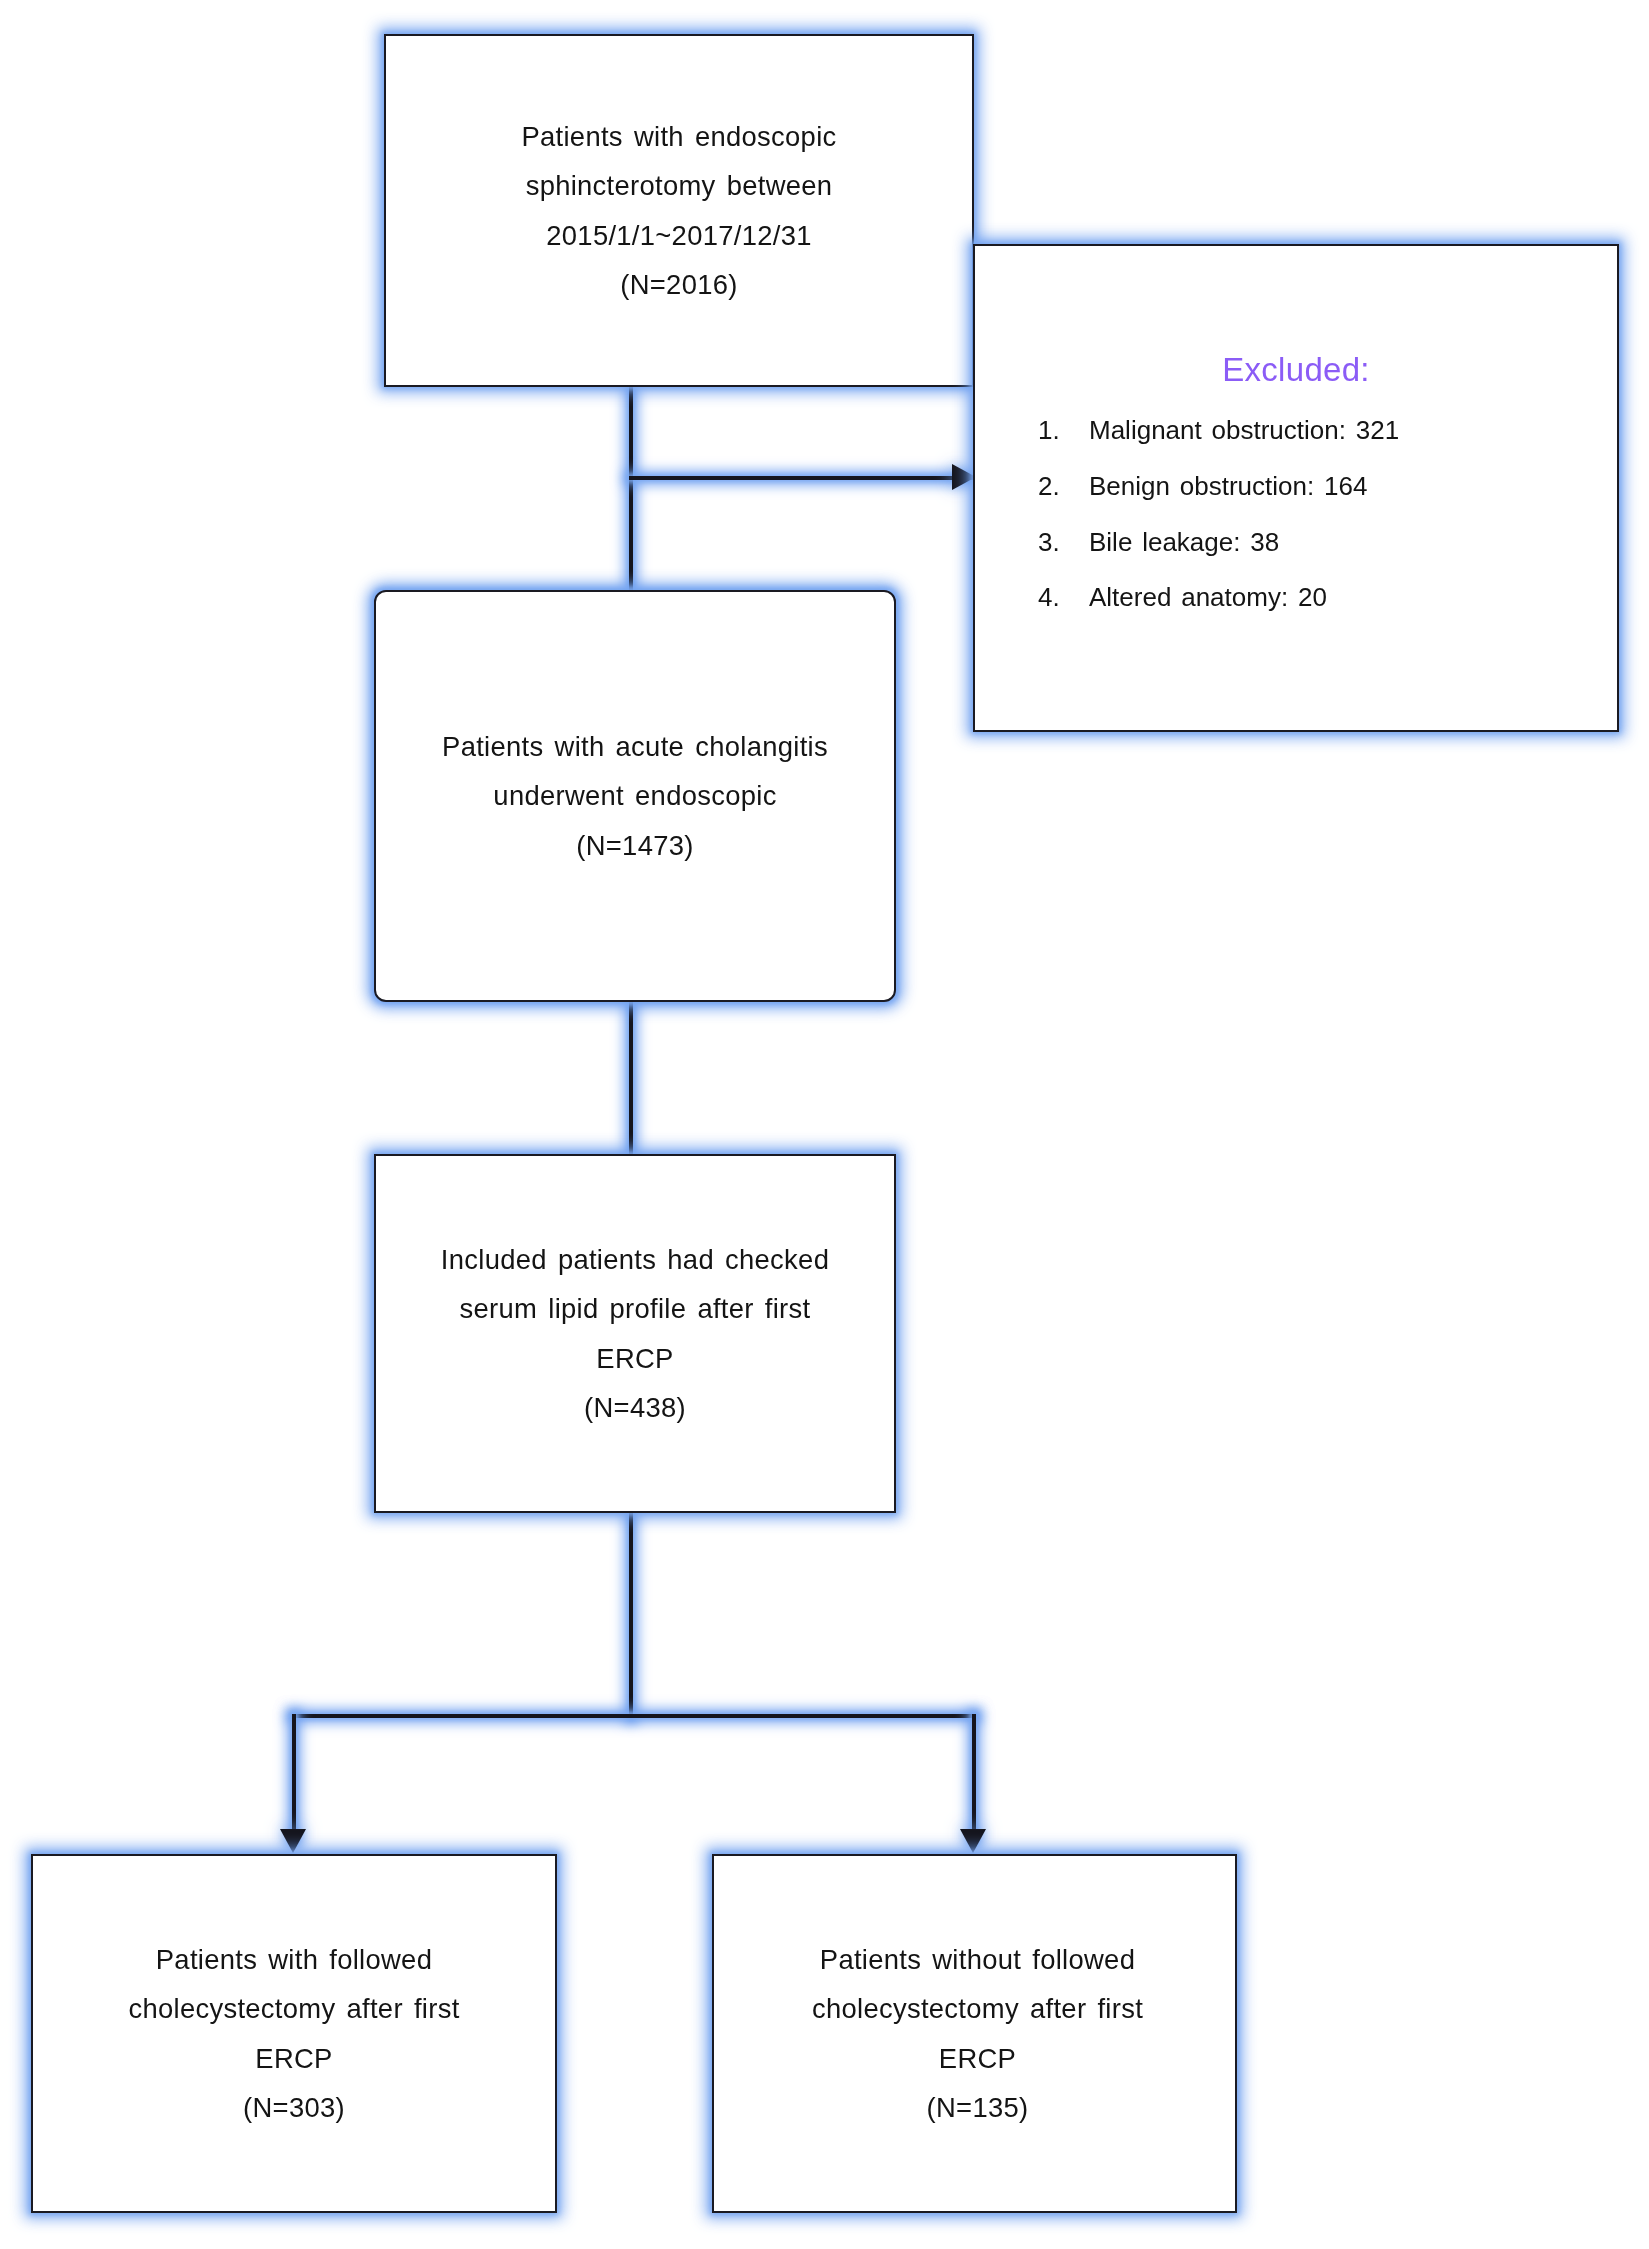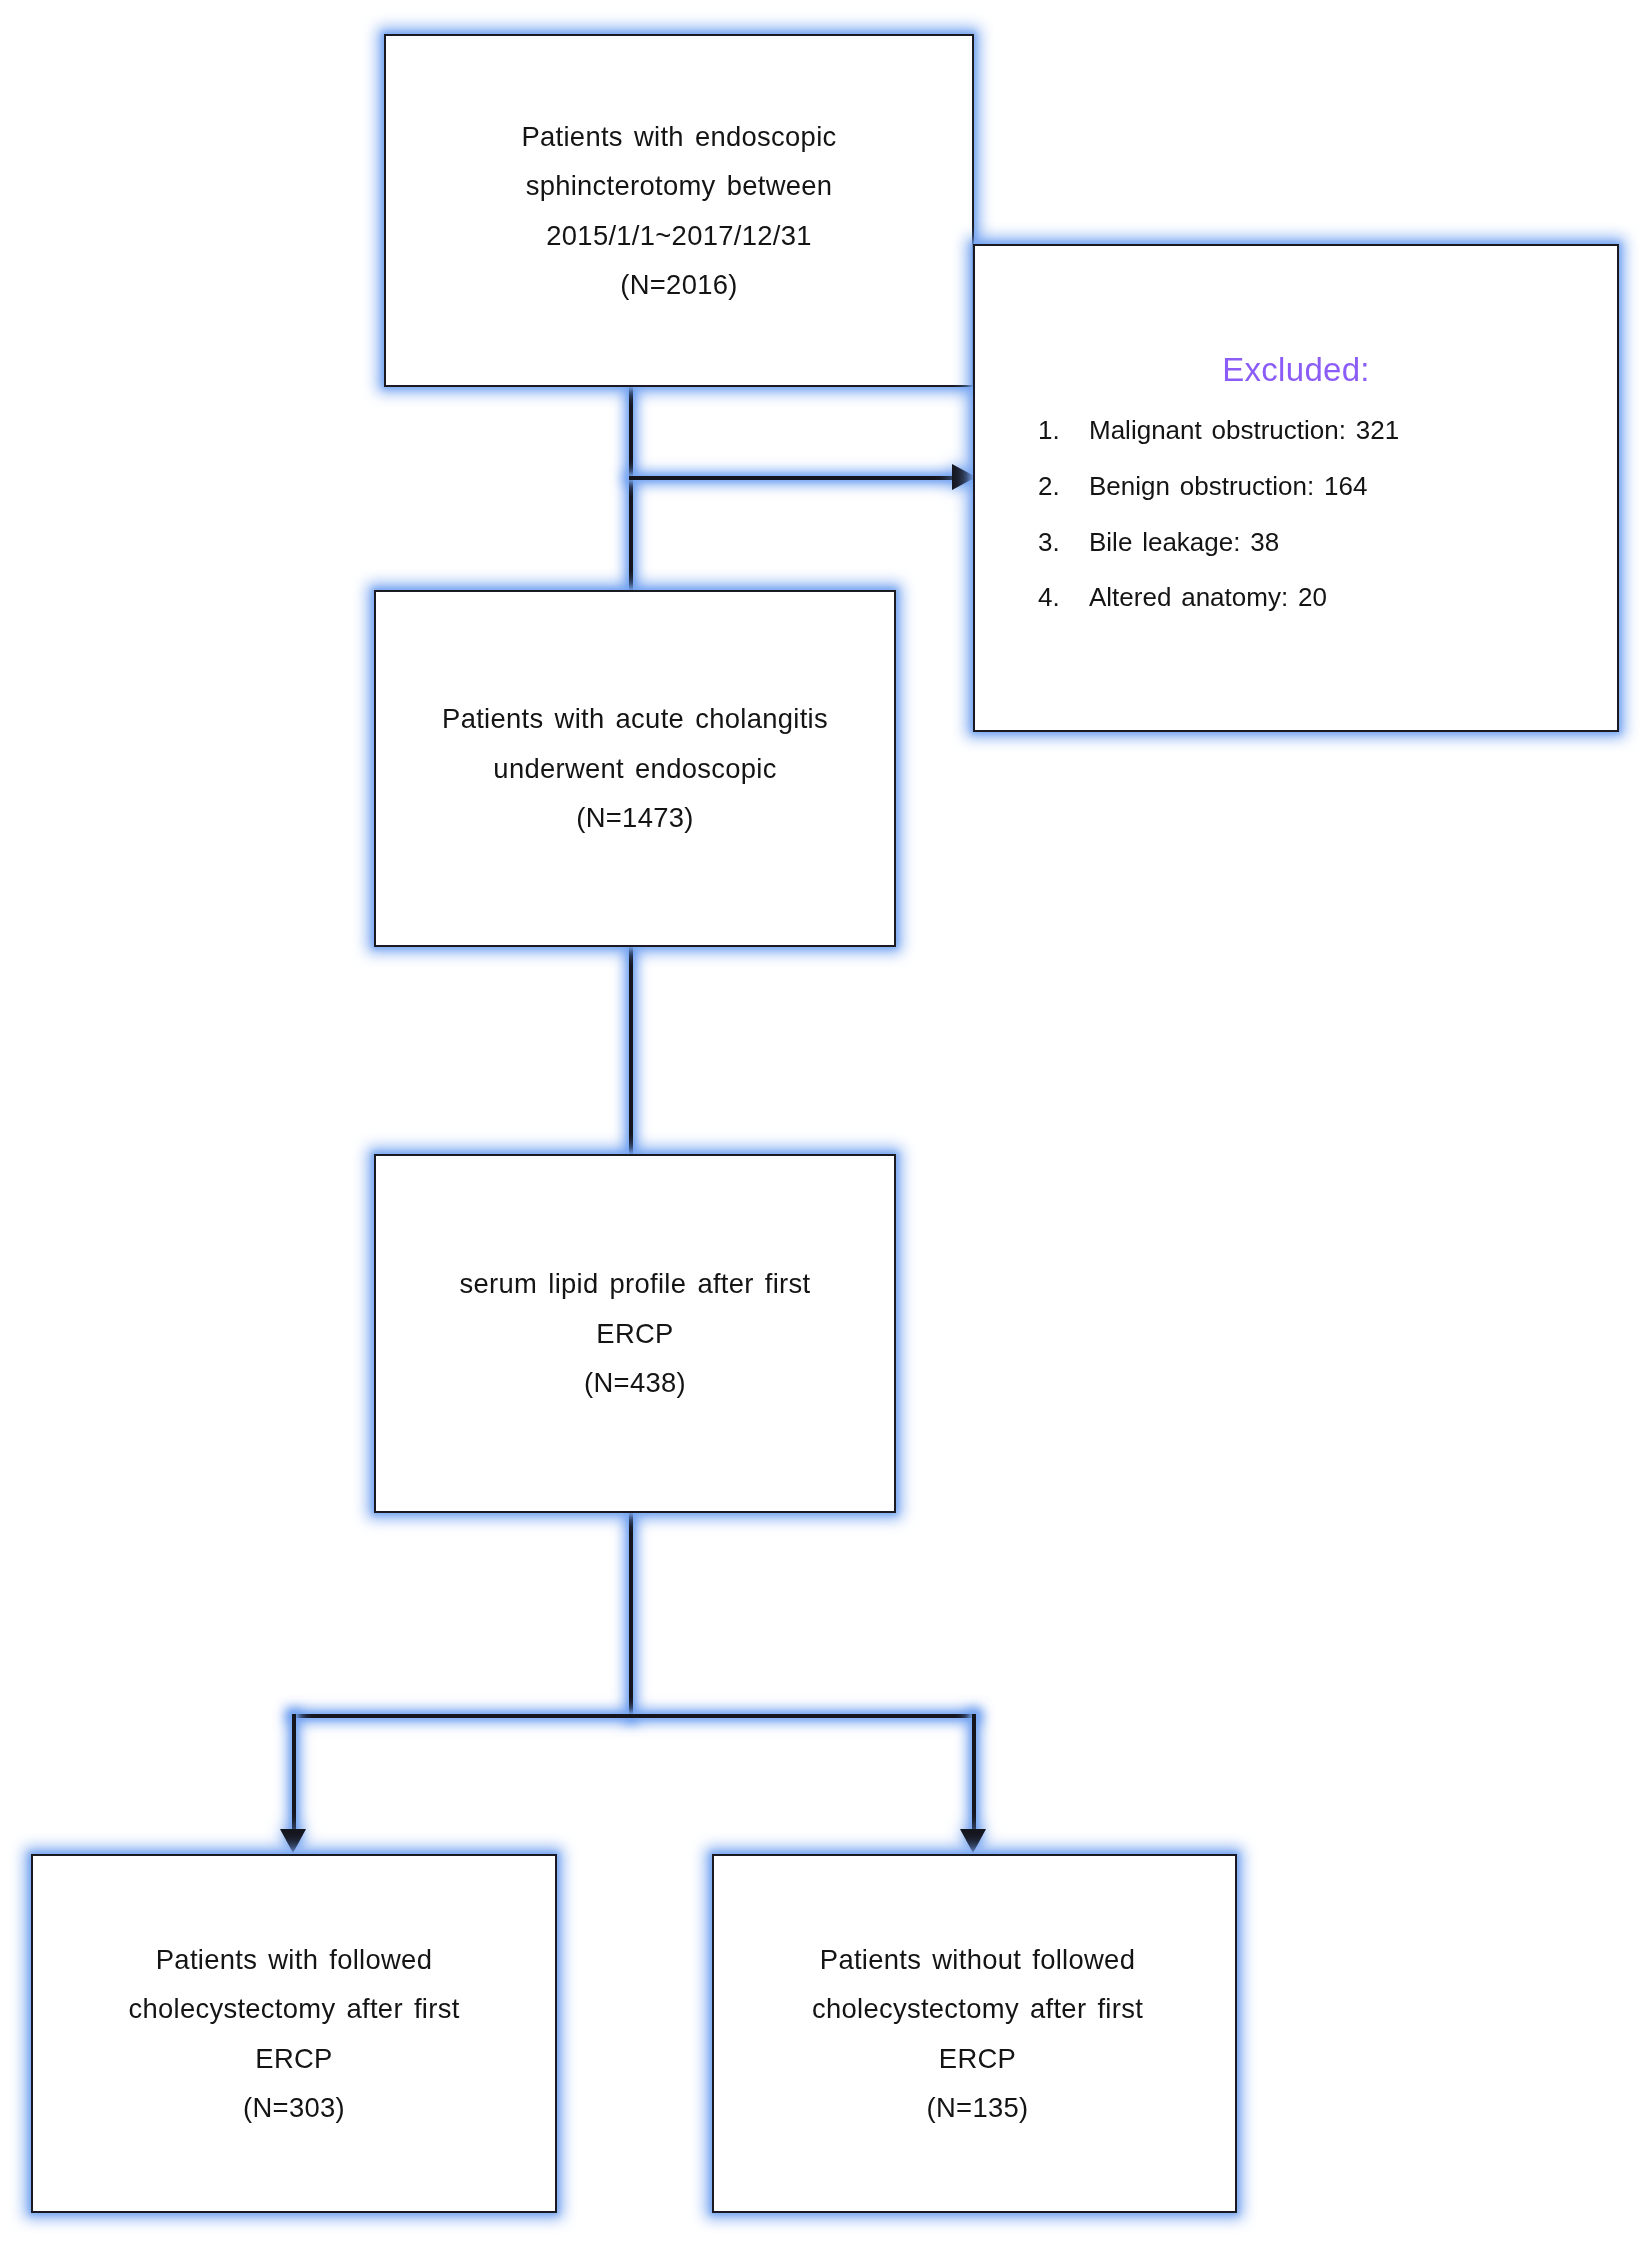--- a/index.html
+++ b/index.html
@@ -145,27 +145,28 @@
         <span class="excl-num">3.</span>
         <span class="excl-text">Bile leakage: 38</span>
       </li>
       <li>
         <span class="excl-num">4.</span>
         <span class="excl-text">Altered anatomy: 20</span>
       </li>
     </ul>
   </div>
 
-  <div class="node" style="left:374px; top:590px; width:522px; height:357px;">
+  <div class="node" style="left:374px; top:590px; width:522px; height:412px;border-radius:12px;">
     <span class="line">Patients  with  acute  cholangitis</span>
     <span class="line">underwent  endoscopic</span>
     <span class="line">(N=1473)</span>
   </div>
 
   <div class="node" style="left:374px; top:1154px; width:522px; height:359px;">
+    <span class="line">Included  patients  had checked</span>
     <span class="line">serum lipid  profile  after first</span>
     <span class="line">ERCP</span>
     <span class="line">(N=438)</span>
   </div>
 
   <div class="node" style="left:31px; top:1854px; width:526px; height:359px;">
     <span class="line">Patients  with followed</span>
     <span class="line">cholecystectomy   after first</span>
     <span class="line">ERCP</span>
     <span class="line">(N=303)</span>

